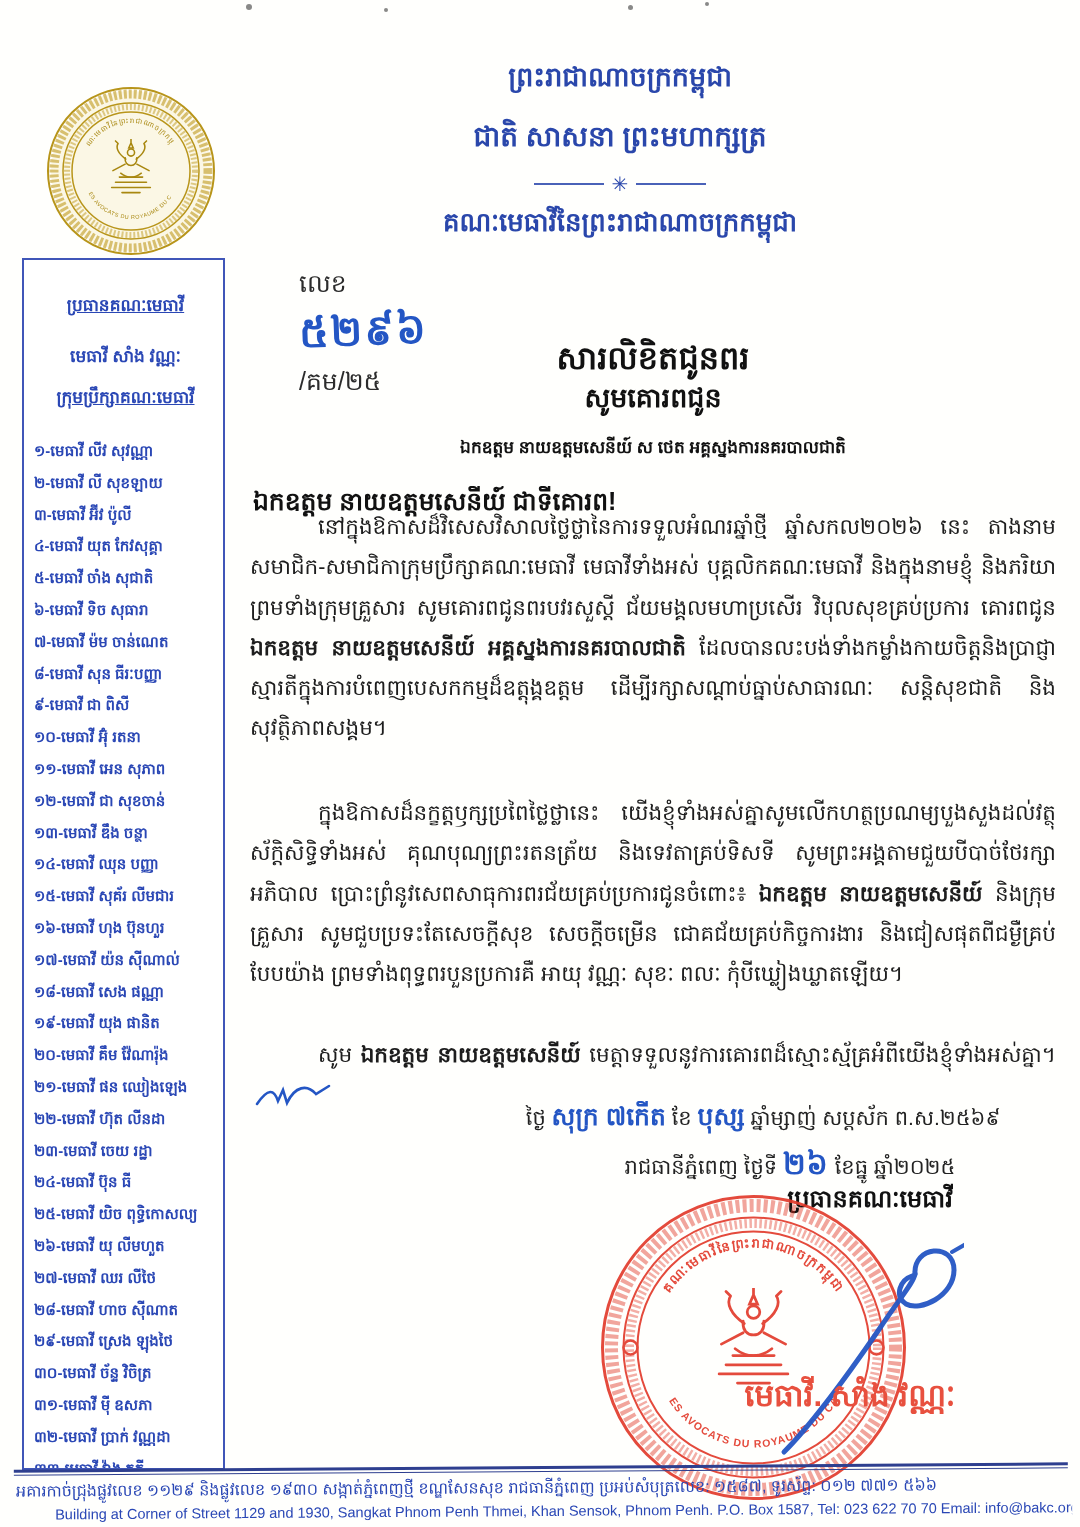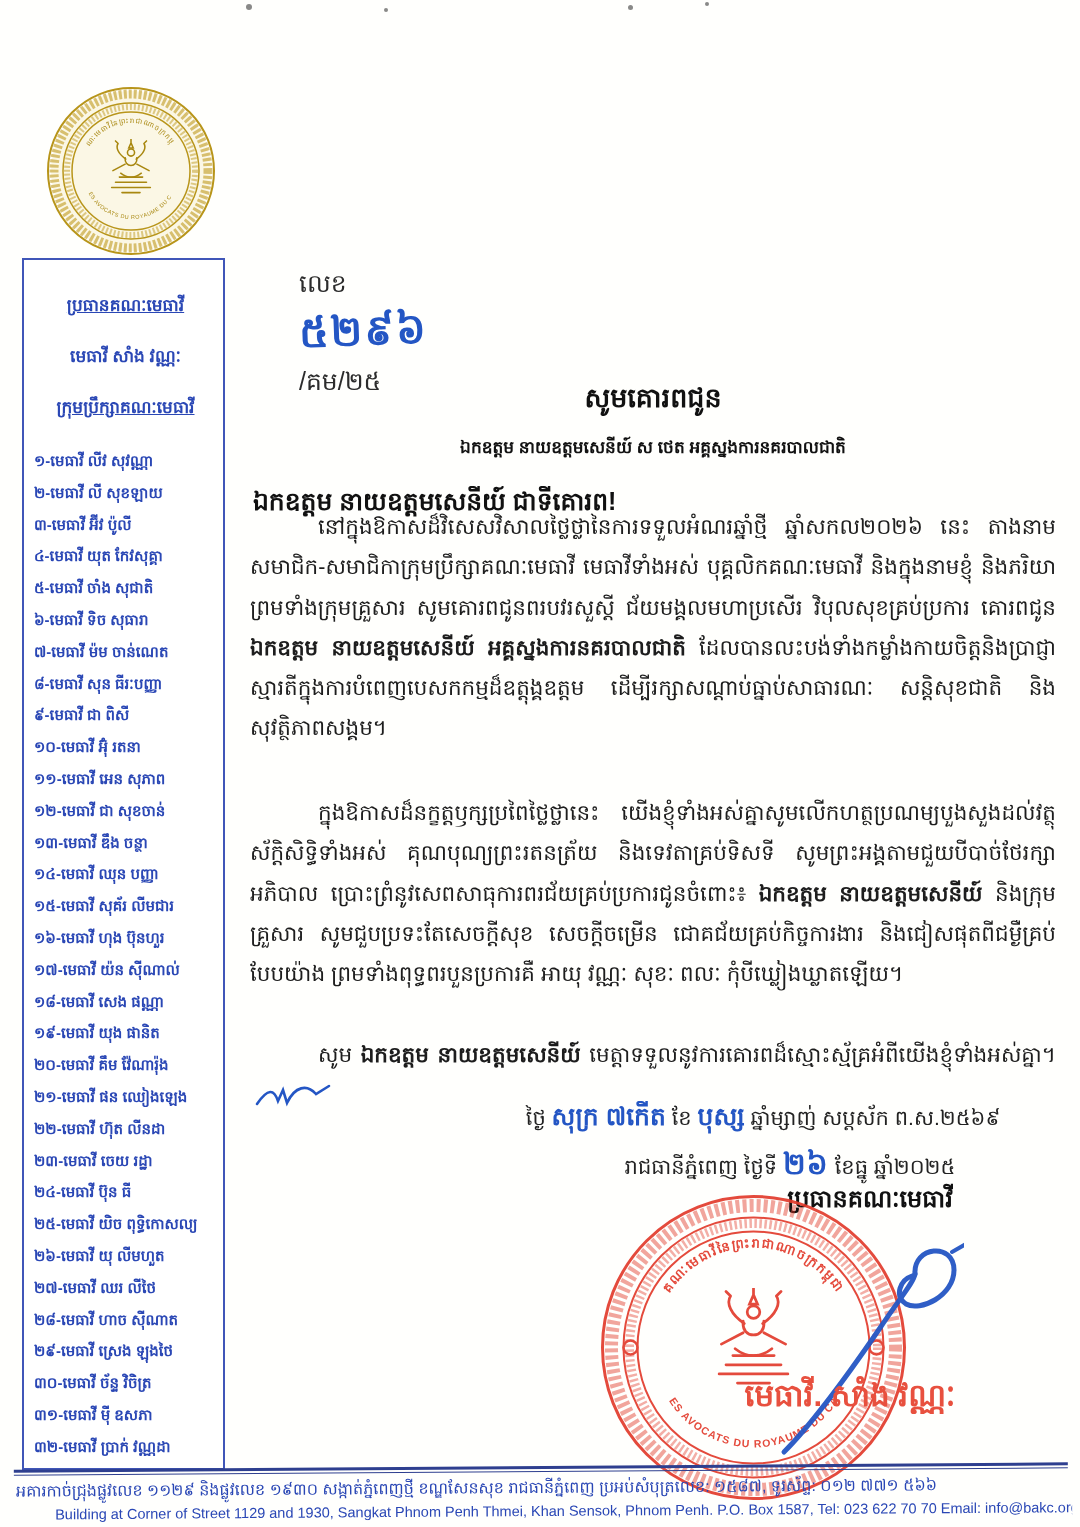--- a/index.html
+++ b/index.html
@@ -30,21 +30,21 @@
   .ref-suffix { font-size:25px; color:#2c2c2c; margin-left:46px; }
 
   
   .sidebar {
     position:absolute; left:22px; top:258px; width:203px; height:1212px;
     border:2px solid #4056b8; background:#fff; color:#2a47b5;
     padding:34px 6px 0 10px; overflow:hidden;
   }
   .sb-h1, .sb-h2 { text-align:center; font-weight:bold; font-size:17px; text-decoration:underline; white-space:nowrap; }
   .sb-pres { text-align:center; font-weight:bold; font-size:17px; margin-top:26px; white-space:nowrap; }
-  .sb-h2 { margin-top:26px; }
+  .sb-h2 { margin-top:16px; }
   .sb-list { margin-top:24px; }
   .sb-item { font-size:15px; font-weight:bold; line-height:31.8px; white-space:nowrap; }
 
   
   .t1 { position:absolute; left:250px; top:338px; width:806px; text-align:center; font-size:32px; font-weight:bold; color:#111; white-space:nowrap; }
   .t2 { position:absolute; left:250px; top:381px; width:806px; text-align:center; font-size:27px; font-weight:bold; color:#111; white-space:nowrap; }
   .t3 { position:absolute; left:250px; top:436px; width:806px; text-align:center; font-size:17px; font-weight:bold; color:#111; white-space:nowrap; overflow:hidden; }
   .t4 { position:absolute; left:253px; top:486px; width:806px; text-align:left; font-size:25px; font-weight:bold; color:#111; white-space:nowrap; overflow:hidden; }
 
   .para { position:absolute; left:250px; width:806px; font-size:21.5px; line-height:40.3px;
@@ -114,20 +114,30 @@
       <text font-size="7" fill="#a8870f" letter-spacing="1">
         <textPath href="#gArcTop" startOffset="50%" text-anchor="middle">គណៈមេធាវីនៃព្រះរាជាណាចក្រកម្ពុជា</textPath>
       </text>
       <text font-size="5.5" fill="#a8870f" letter-spacing="0.5">
         <textPath href="#gArcBot" startOffset="50%" text-anchor="middle">BARRE DES AVOCATS DU ROYAUME DU CAMBODGE</textPath>
       </text>
       <use href="#deity" x="60" y="54" width="52" height="62" style="color:#a8870f"></use>
     </svg>
   </div>
 
+  <div class="header">
+    <div class="h1">ព្រះរាជាណាចក្រកម្ពុជា</div>
+    <div class="h2">ជាតិ សាសនា ព្រះមហាក្សត្រ</div>
+    <div class="divider">
+      <span class="dline"></span>
+      <span class="star">✳</span>
+      <span class="dline"></span>
+    </div>
+    <div class="h3">គណៈមេធាវីនៃព្រះរាជាណាចក្រកម្ពុជា</div>
+  </div>
 
   <div class="ref">
     <span class="ref-label">លេខ</span>
     <span class="ref-num">៥២៩៦</span>
     <span class="ref-suffix">/គម/២៥</span>
   </div>
 
   <aside class="sidebar">
     <div class="sb-h1">ប្រធានគណៈមេធាវី</div>
     <div class="sb-pres">មេធាវី សាំង វណ្ណៈ</div>
@@ -162,20 +172,21 @@
         <div class="sb-item">២៧-មេធាវី ឈរ លីថៃ</div>
         <div class="sb-item">២៨-មេធាវី ហាច ស៊ីណាត</div>
         <div class="sb-item">២៩-មេធាវី ស្រេង ឡុងថៃ</div>
         <div class="sb-item">៣០-មេធាវី ច័ន្ទ វិចិត្រ</div>
         <div class="sb-item">៣១-មេធាវី ម៉ី ឧសភា</div>
         <div class="sb-item">៣២-មេធាវី ប្រាក់ វណ្ណដា</div>
         <div class="sb-item">៣៣-មេធាវី វ៉ាង គក្កី</div>
     </div>
   </aside>
 
+  <div class="t1">សារលិខិតជូនពរ</div>
   <div class="t2">សូមគោរពជូន</div>
   <div class="t3">ឯកឧត្តម នាយឧត្តមសេនីយ៍ ស ថេត អគ្គស្នងការនគរបាលជាតិ</div>
   <div class="t4">ឯកឧត្តម នាយឧត្តមសេនីយ៍ ជាទីគោរព!</div>
 
   <div class="para p1"><span>នៅក្នុងឱកាសដ៏វិសេសវិសាលថ្លៃថ្លានៃការទទួលអំណរឆ្នាំថ្មី ឆ្នាំសកល២០២៦ នេះ តាងនាមសមាជិក-សមាជិកាក្រុមប្រឹក្សាគណៈមេធាវី មេធាវីទាំងអស់ បុគ្គលិកគណៈមេធាវី និងក្នុងនាមខ្ញុំ និងភរិយា ព្រមទាំងក្រុមគ្រួសារ សូមគោរពជូនពរបវរសួស្ដី ជ័យមង្គលមហាប្រសើរ វិបុលសុខគ្រប់ប្រការ គោរពជូន </span><span class="bold-inline">ឯកឧត្តម នាយឧត្តមសេនីយ៍ អគ្គស្នងការនគរបាលជាតិ</span><span> ដែលបានលះបង់ទាំងកម្លាំងកាយចិត្តនិងប្រាជ្ញាស្មារតីក្នុងការបំពេញបេសកកម្មដ៏ឧត្តុង្គឧត្តម ដើម្បីរក្សាសណ្ដាប់ធ្នាប់សាធារណៈ សន្តិសុខជាតិ និងសុវត្ថិភាពសង្គម។</span></div>
 
   <div class="para p2"><span>ក្នុងឱកាសដ៏នក្ខត្តឫក្សប្រពៃថ្លៃថ្លានេះ យើងខ្ញុំទាំងអស់គ្នាសូមលើកហត្ថប្រណម្យបួងសួងដល់វត្ថុស័ក្ដិសិទ្ធិទាំងអស់ គុណបុណ្យព្រះរតនត្រ័យ និងទេវតាគ្រប់ទិសទី សូមព្រះអង្គតាមជួយបីបាច់ថែរក្សាអភិបាល ប្រោះព្រំនូវសេពសាធុការពរជ័យគ្រប់ប្រការជូនចំពោះ៖ </span><span class="bold-inline">ឯកឧត្តម នាយឧត្តមសេនីយ៍</span><span> និងក្រុមគ្រួសារ សូមជួបប្រទះតែសេចក្ដីសុខ សេចក្ដីចម្រើន ជោគជ័យគ្រប់កិច្ចការងារ និងជៀសផុតពីជម្ងឺគ្រប់បែបយ៉ាង ព្រមទាំងពុទ្ធពរបួនប្រការគឺ អាយុ វណ្ណៈ សុខៈ ពលៈ កុំបីឃ្លៀងឃ្លាតឡើយ។</span></div>
 
   <div class="para closing"><span>សូម </span><span class="bold-inline">ឯកឧត្តម នាយឧត្តមសេនីយ៍</span><span> មេត្តាទទួលនូវការគោរពដ៏ស្មោះស្ម័គ្រអំពីយើងខ្ញុំទាំងអស់គ្នា។</span><svg class="squiggle" width="78" height="30" viewBox="0 0 78 30">
         <path d="M3,24 C14,8 20,9 24,21 L29,10 L33,23 C41,6 53,4 62,14 L75,6" fill="none" stroke="#2456c4" stroke-width="2.6" stroke-linecap="round"></path>

